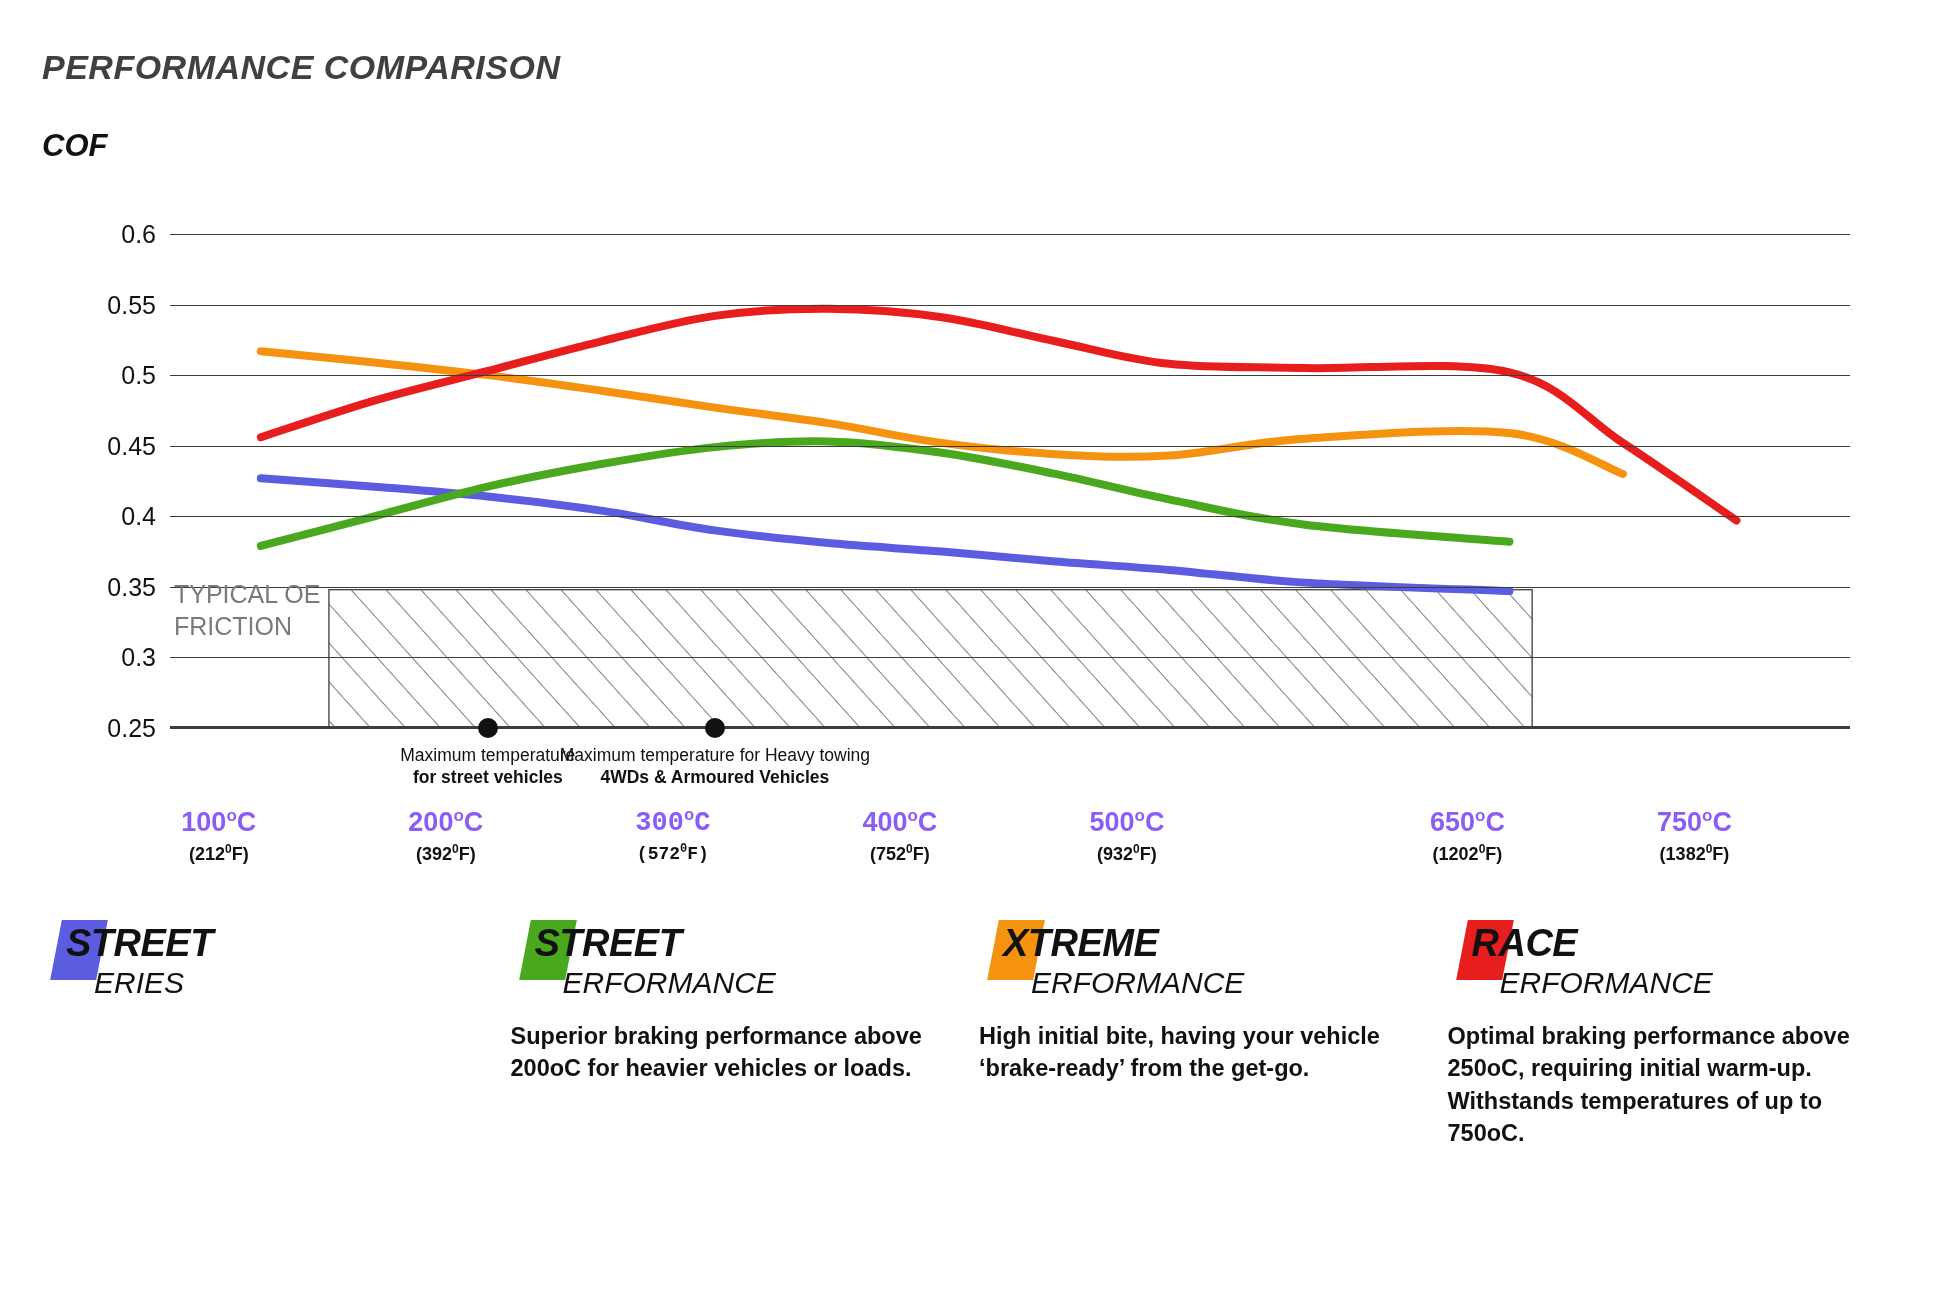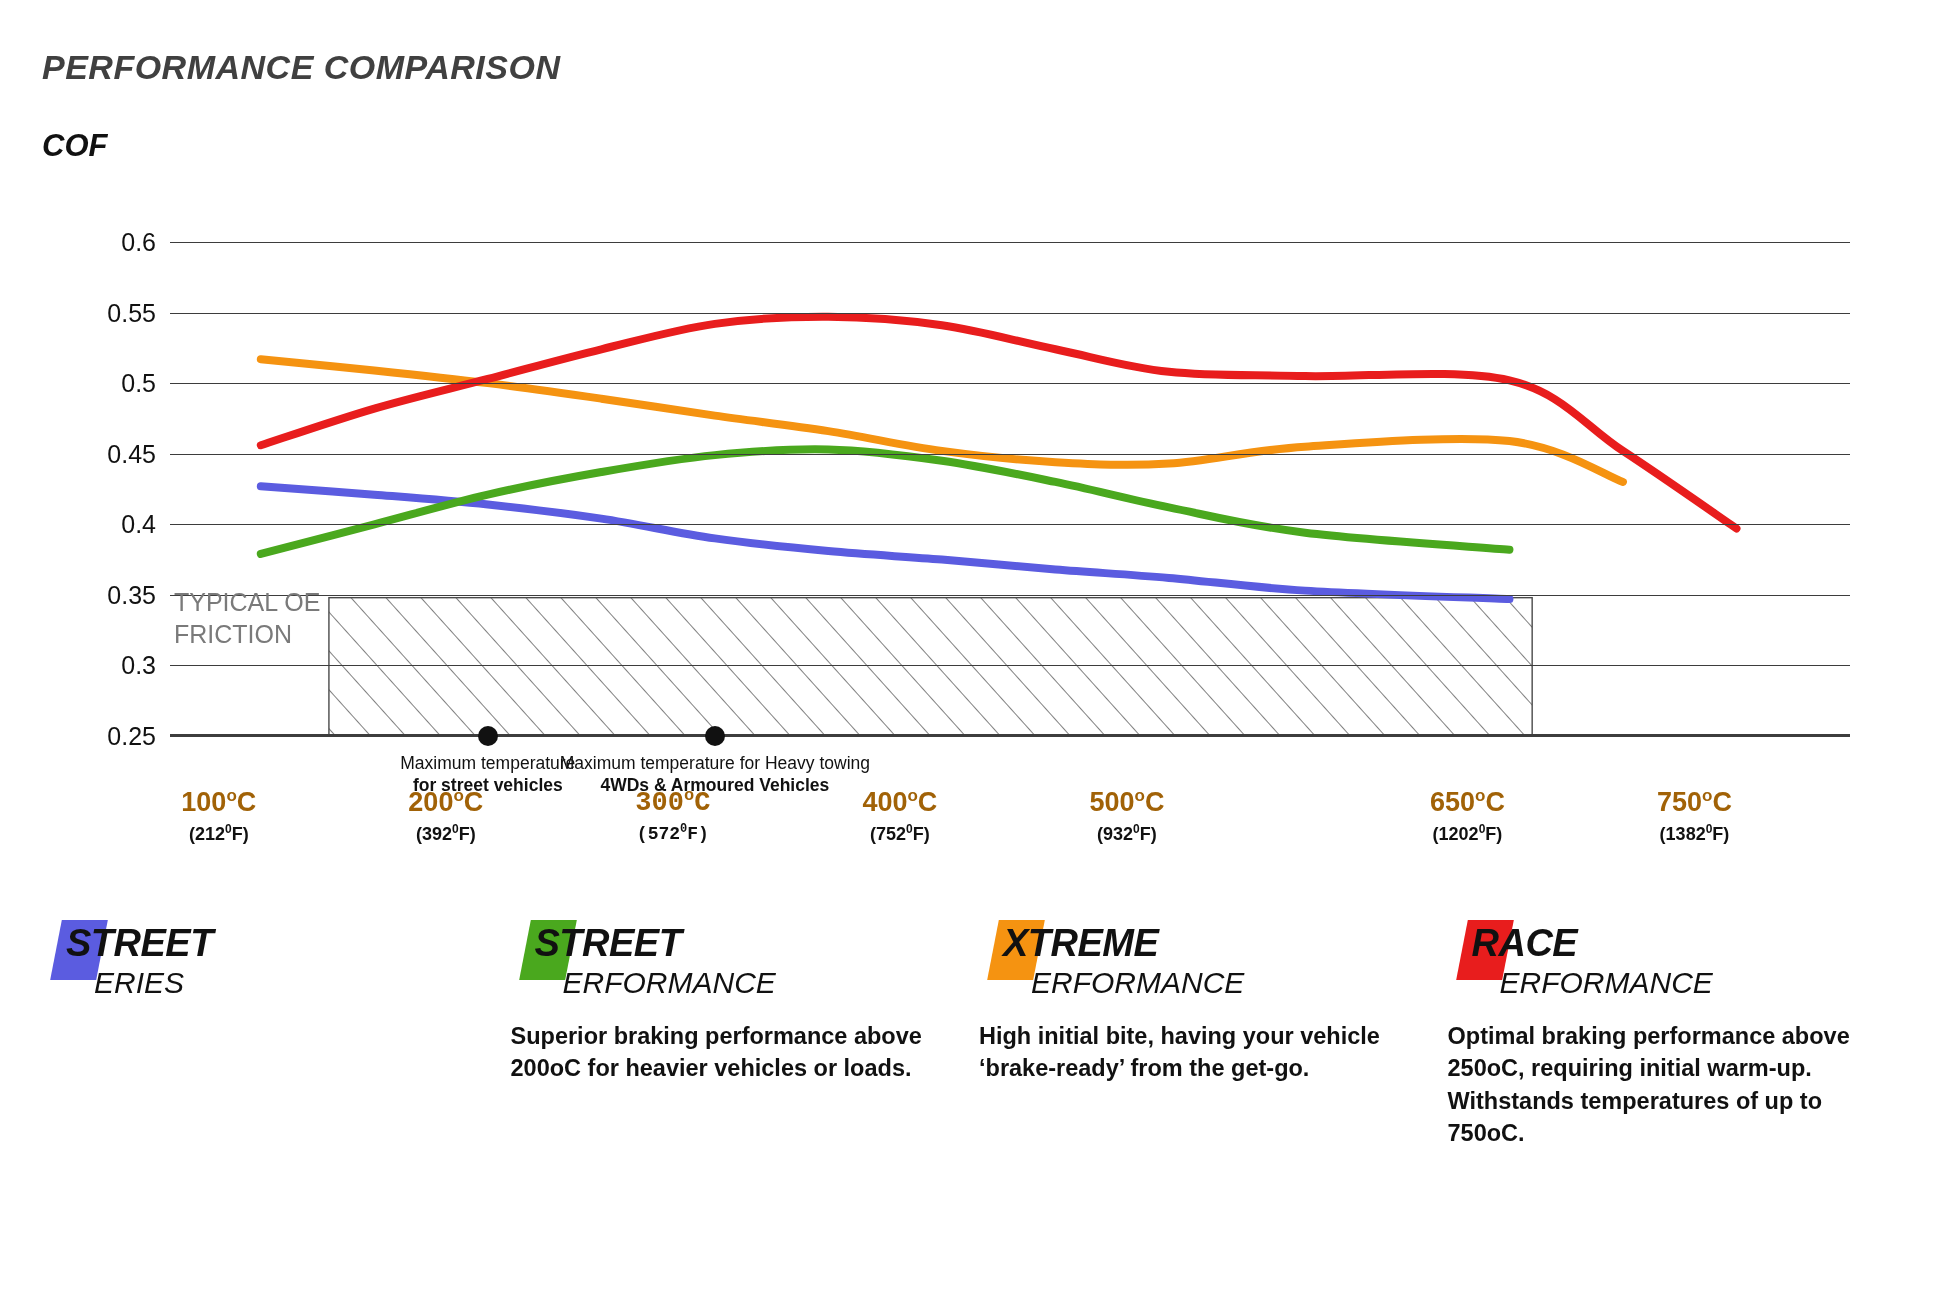--- a/index.html
+++ b/index.html
@@ -18,21 +18,21 @@
     font-size:34px;font-weight:bold;font-style:italic;
     letter-spacing:0.5px;color:#404040;
   }
   .cof-label{
     position:absolute;left:42px;top:128px;
     font-size:31px;font-weight:bold;font-style:italic;color:#111;
   }
 
   
   .chart{
-    position:absolute;left:42px;top:196px;width:1860px;height:540px;
+    position:absolute;left:42px;top:188px;width:1860px;height:540px;
   }
   .plot{
     position:absolute;left:128px;top:46px;width:1680px;height:494px;
   }
   .ytick{
     position:absolute;right:100%;transform:translateY(-50%);
     padding-right:14px;font-size:25px;color:#111;white-space:nowrap;
   }
   .gridline{
     position:absolute;left:0;width:100%;height:0;
@@ -56,21 +56,21 @@
   .dot-caption{
     position:absolute;text-align:center;font-size:17.5px;line-height:1.28;
     color:#111;transform:translateX(-50%);
   }
   .dot-caption b{font-weight:bold;}
 
   .xaxis{position:absolute;left:128px;top:786px;width:1680px;}
   .xtick{
     position:absolute;text-align:center;transform:translateX(-50%);
   }
-  .xtick .c{font-size:27px;font-weight:bold;color:#a16207;}
+  .xtick .c{font-size:27px;font-weight:bold;color:#8b5cf6;margin-top:20px;}
   .xtick .c sup{font-size:17px;}
   .xtick .f{font-size:18px;font-weight:bold;color:#111;margin-top:4px;}
   .xtick .f sup{font-size:12px;}
 
   
   .legend{
     position:absolute;left:42px;top:918px;width:1862px;
     display:flex;gap:12px;
   }
   .legend-col{width:25%;padding-right:44px;box-sizing:border-box;}

